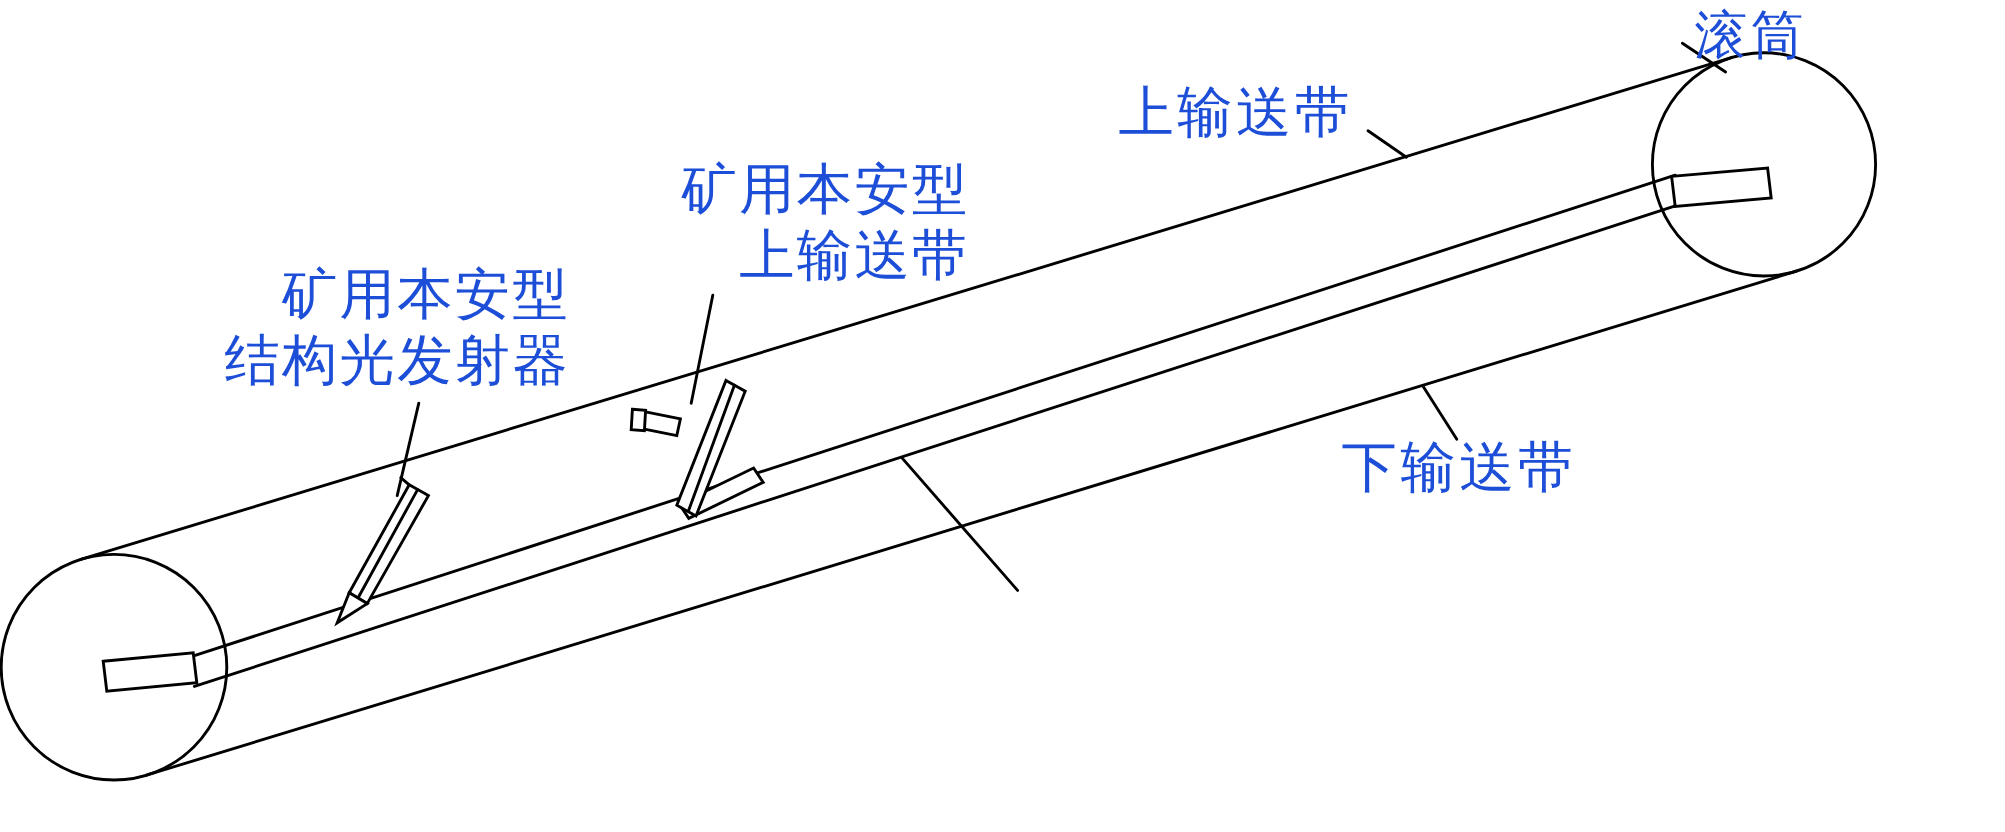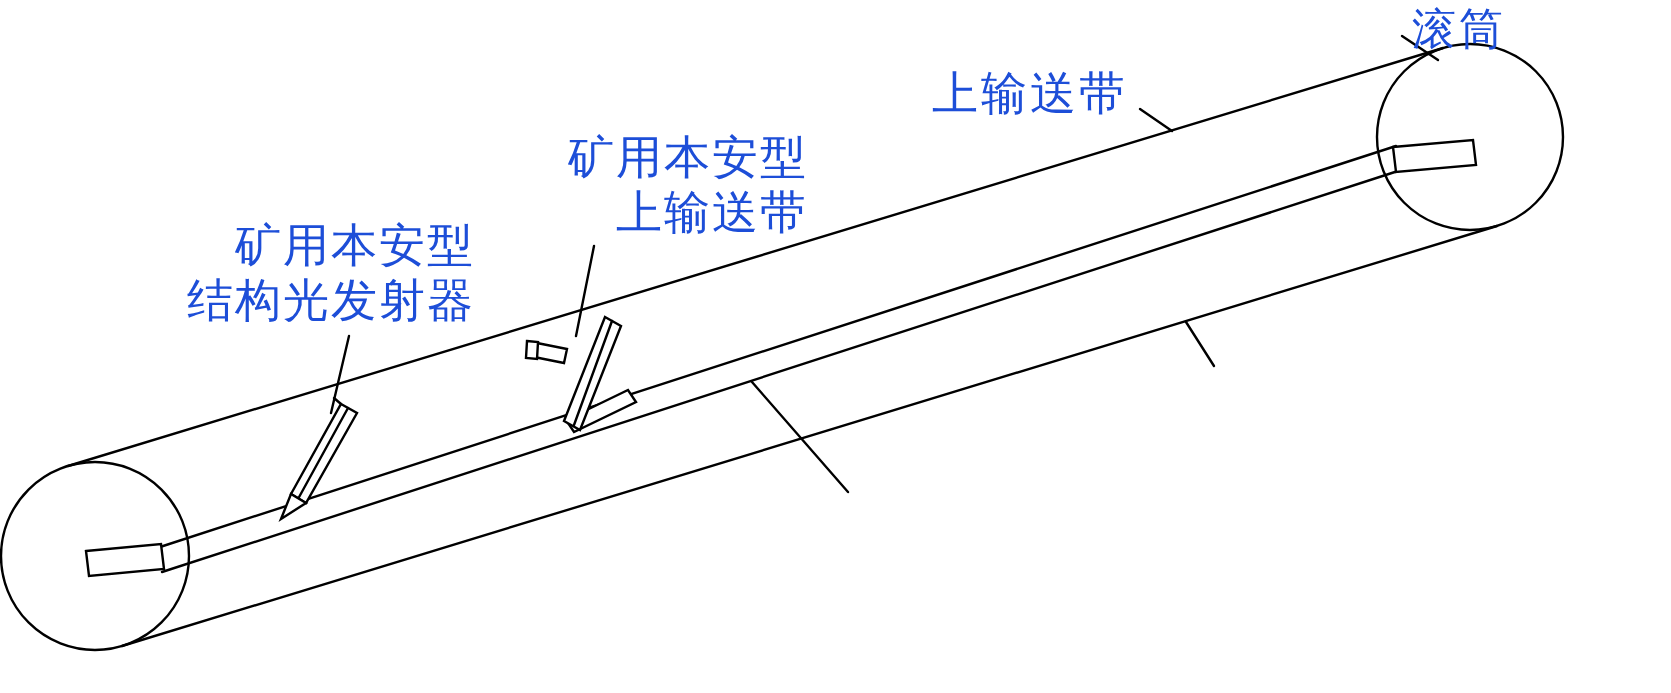--- a/index.html
+++ b/index.html
@@ -93,15 +93,16 @@
   <div class="label block" style="left:498px; top:130px; width:310px;">
     <div>矿用本安型</div>
     <div>上输送带</div>
   </div>
 
   <div class="label block" style="left:130px; top:218px; width:345px;">
     <div>矿用本安型</div>
     <div>结构光发射器</div>
   </div>
 
+  <div class="label" style="left:1118px; top:362px;">下输送带</div>
 
 
 </div>
 
 </body></html>

